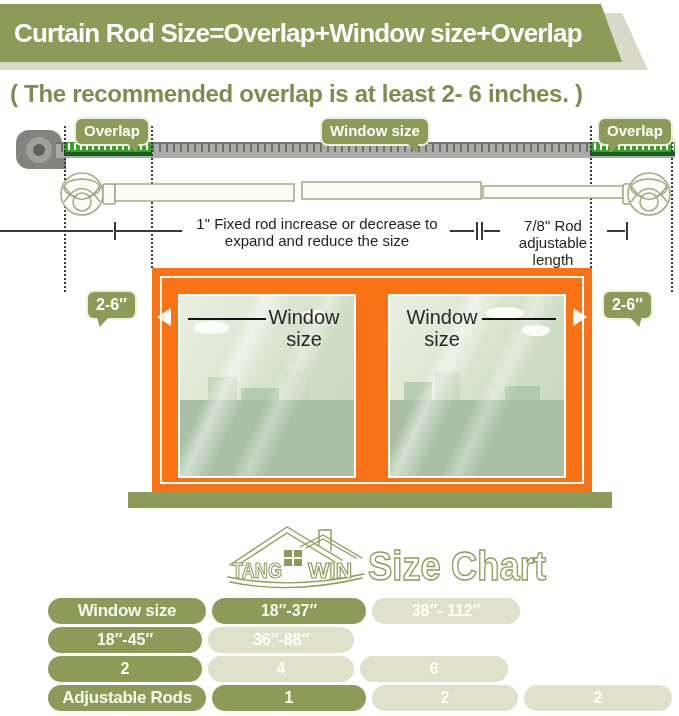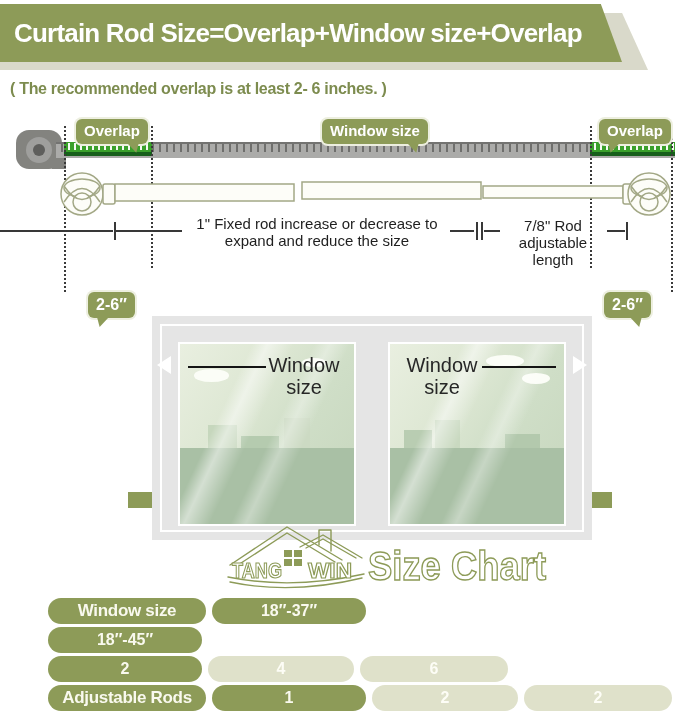--- a/index.html
+++ b/index.html
@@ -5,21 +5,21 @@
   html,body{margin:0;padding:0;background:#fff;}
   .stage{position:relative;width:679px;height:716px;background:#fff;overflow:hidden;
          font-family:"Liberation Sans",sans-serif;padding-left:40px;}
 
   
   .banner-shadow{position:absolute;left:0;top:13px;width:648px;height:57px;background:#d9d9ca;
                  clip-path:polygon(0 0,96% 0,100% 100%,0 100%);}
   .banner{position:absolute;left:0;top:4px;width:622px;height:58px;background:#8d9b58;
           clip-path:polygon(0 0,96.6% 0,100% 100%,0 100%);color:#fff;font-size:26px;
           font-weight:bold;letter-spacing:-0.8px;line-height:58px;padding-left:14px;box-sizing:border-box;}
-  .subtitle{position:absolute;left:10px;top:80px;font-size:16px;font-weight:bold;
+  .subtitle{position:absolute;left:10px;top:80px;font-size:24px;font-weight:bold;
             letter-spacing:-0.3px;color:#7d8c4f;}
 
   
   .tape-body{position:absolute;left:16px;top:130px;width:46px;height:39px;background:#83837f;border-radius:13px;}
   .tape-body::after{content:'';position:absolute;right:-4px;bottom:0;width:14px;height:12px;background:#83837f;}
   .tape-hub{position:absolute;left:10px;top:7px;width:26px;height:26px;border-radius:50%;background:#9f9f9d;}
   .tape-hub::after{content:'';position:absolute;left:7px;top:7px;width:12px;height:12px;border-radius:50%;background:#5e5e5c;}
   .tape-band{position:absolute;left:56px;top:142px;width:619px;height:14px;background:#ababa9;border-top:2px solid #737371;}
   .tape-band::before{content:'';position:absolute;left:0;top:0;right:0;height:8px;
       background:repeating-linear-gradient(90deg,transparent 0 5px,#6f6f6d 5px 7px);}
@@ -40,21 +40,21 @@
   .tail-l::after{left:9px;clip-path:polygon(0 0,100% 0,22% 100%);}
 
   
   .dim-line{position:absolute;border-top:2px solid #383838;}
   .dim-tick{position:absolute;border-left:2px solid #383838;height:18px;}
   .dim-text{position:absolute;text-align:center;font-size:15px;color:#1f1f1f;line-height:1.12;}
   .dim-text span{display:block;}
 
   
   .sill{position:absolute;left:128px;top:492px;width:484px;height:16px;background:#8d9b58;}
-  .wframe{position:absolute;left:152px;top:268px;width:440px;height:224px;background:#e5e5e5;margin-top:48px;}
+  .wframe{position:absolute;left:152px;top:268px;width:440px;height:224px;background:#f97316;}
   .outline{position:absolute;inset:8px;border:2px solid #fff;}
   .pane{position:absolute;top:26px;width:178px;height:184px;border:2px solid #fff;box-sizing:border-box;overflow:hidden;}
   .p1{left:26px;}  .p2{left:236px;}
   .glass{position:absolute;inset:0;background:linear-gradient(125deg,#e9efe0 0%,#dde7d3 35%,#cfdec7 60%,#c6d6bd 100%);}
   .low{position:absolute;left:0;right:0;top:58%;bottom:0;background:#a9c0a5;}
   .bld{position:absolute;}
   .p1 .b1{left:16%;top:45%;width:17%;height:16%;background:#c6d7bd;}
   .p1 .b2{left:35%;top:51%;width:22%;height:10%;background:#b5cbaf;}
   .p1 .b3{left:60%;top:41%;width:15%;height:20%;background:#ccdac3;}
   .p2 .b1{left:8%;top:48%;width:16%;height:13%;background:#b9cdb2;}
@@ -214,23 +214,25 @@
     </g>
     <text x="10" y="58" font-size="22" font-weight="bold" textLength="50" lengthAdjust="spacingAndGlyphs" fill="#fff" stroke="#8d9b58" stroke-width="1.2" font-family="Liberation Sans, sans-serif" id="logo-tang">TANG</text>
     <text x="86" y="58" font-size="22" font-weight="bold" textLength="44" lengthAdjust="spacingAndGlyphs" fill="#fff" stroke="#8d9b58" stroke-width="1.2" font-family="Liberation Sans, sans-serif" id="logo-win">WIN</text>
     <text x="146" y="60" font-size="40" font-weight="bold" textLength="178" lengthAdjust="spacingAndGlyphs" fill="#fff" stroke="#8d9b58" stroke-width="1.4" font-family="Liberation Sans, sans-serif" id="logo-sizechart">Size Chart</text>
   </svg>
 
   <div class="chart">
     <div class="crow">
       <div class="pill dark c-label">Window size</div>
       <div class="pill dark c1">18″-37″</div>
+      <div class="pill light c3">38″- 112″</div>
     </div>
     <div class="crow">
       <div class="pill dark c1">18″-45″</div>
+      <div class="pill light c2">36″-88″</div>
     </div>
     <div class="crow">
       <div class="pill dark c1">2</div>
       <div class="pill light c2">4</div>
       <div class="pill light c3">6</div>
     </div>
     <div class="crow">
       <div class="pill dark c-label">Adjustable Rods</div>
       <div class="pill dark c1">1</div>
       <div class="pill light c2">2</div>

